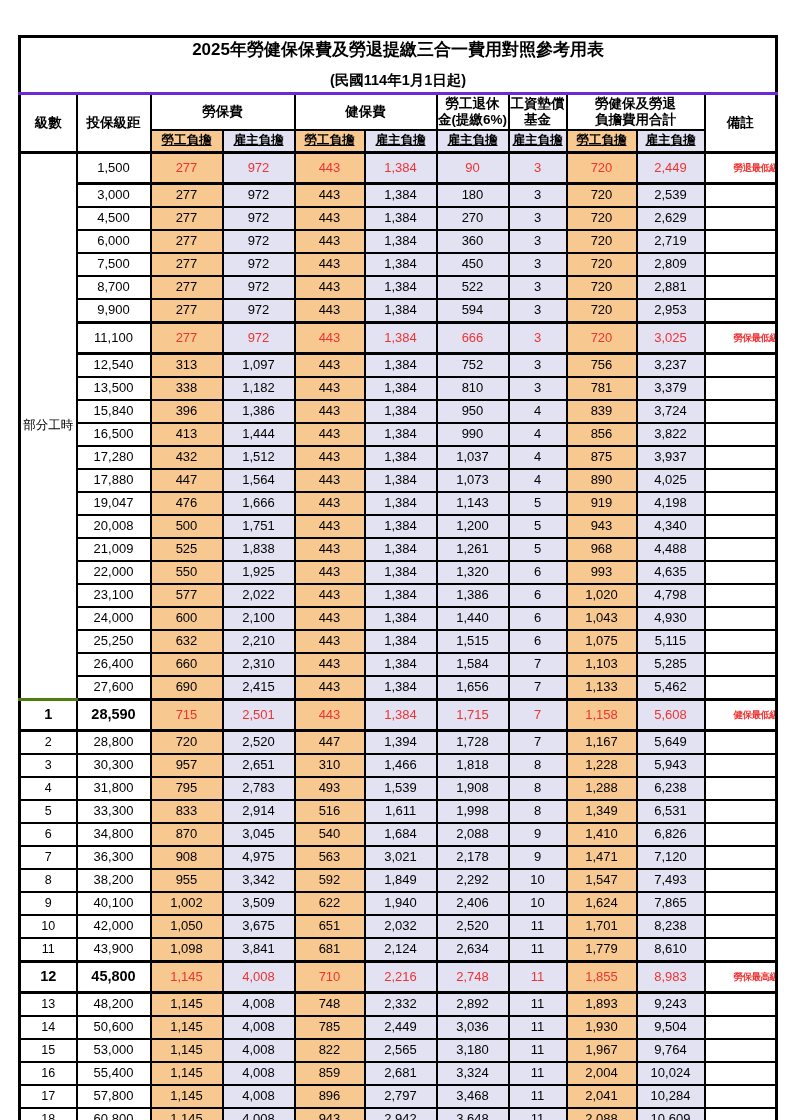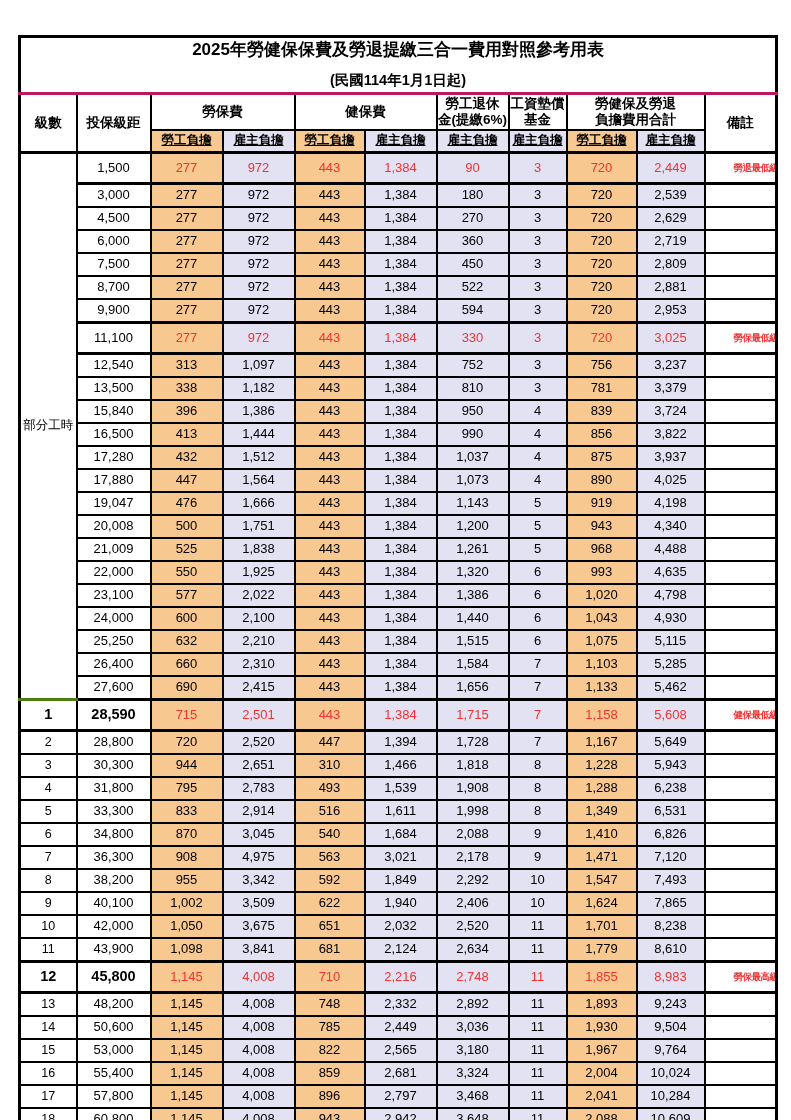--- a/index.html
+++ b/index.html
@@ -1,20 +1,20 @@
 <!DOCTYPE html>
 <html><head>
 <meta charset="utf-8">
 <style>
   html,body{margin:0;padding:0;background:#fff;}
   body{width:791px;height:1120px;font-family:"Liberation Sans","DejaVu Sans",sans-serif;color:#000;}
   .sheet{position:relative;padding:35px 0 0 18px;}
   table{border-collapse:collapse;table-layout:fixed;width:757px;border:3px solid #000;}
   td{border:2px solid #000;text-align:center;vertical-align:middle;padding:0;white-space:nowrap;overflow:hidden;font-size:13px;line-height:1.1;}
-  .title-cell{height:54px;border-bottom:3px solid #be185d;}
+  .title-cell{height:54px;border-bottom:3px solid #6d28d9;}
   .main-title{font-size:17px;font-weight:bold;}
   .sub-title{font-size:14.5px;font-weight:bold;margin-top:14px;}
   .h1 td{height:34px;font-weight:bold;font-size:13.5px;}
   .h2 td{height:20px;font-weight:bold;font-size:12.5px;text-decoration:underline;}
   .two-line{line-height:1.15;}
   tbody td{height:21px;}
   .c-worker{background:#F8C891;}
   .c-employer{background:#E3E2F3;}
   .c-level{font-size:12.5px;}
   .c-salary{font-size:13px;margin-left:9px;}
@@ -164,21 +164,21 @@
           <td class="c-worker c-val">720</td>
           <td class="c-employer c-val">2,953</td>
           <td class="c-note"></td>
         </tr>
         <tr class="hl">
           <td class="c-salary">11,100</td>
           <td class="c-worker c-val">277</td>
           <td class="c-employer c-val">972</td>
           <td class="c-worker c-val">443</td>
           <td class="c-employer c-val">1,384</td>
-          <td class="c-employer c-val">330</td>
+          <td class="c-employer c-val">666</td>
           <td class="c-employer c-val">3</td>
           <td class="c-worker c-val">720</td>
           <td class="c-employer c-val">3,025</td>
           <td class="c-note">勞保最低級距</td>
         </tr>
         <tr class="">
           <td class="c-salary">12,540</td>
           <td class="c-worker c-val">313</td>
           <td class="c-employer c-val">1,097</td>
           <td class="c-worker c-val">443</td>
@@ -379,21 +379,21 @@
           <td class="c-employer c-val">1,394</td>
           <td class="c-employer c-val">1,728</td>
           <td class="c-employer c-val">7</td>
           <td class="c-worker c-val">1,167</td>
           <td class="c-employer c-val">5,649</td>
           <td class="c-note"></td>
         </tr>
         <tr class="">
           <td class="c-level">3</td>
           <td class="c-salary">30,300</td>
-          <td class="c-worker c-val">944</td>
+          <td class="c-worker c-val">957</td>
           <td class="c-employer c-val">2,651</td>
           <td class="c-worker c-val">310</td>
           <td class="c-employer c-val">1,466</td>
           <td class="c-employer c-val">1,818</td>
           <td class="c-employer c-val">8</td>
           <td class="c-worker c-val">1,228</td>
           <td class="c-employer c-val">5,943</td>
           <td class="c-note"></td>
         </tr>
         <tr class="">

